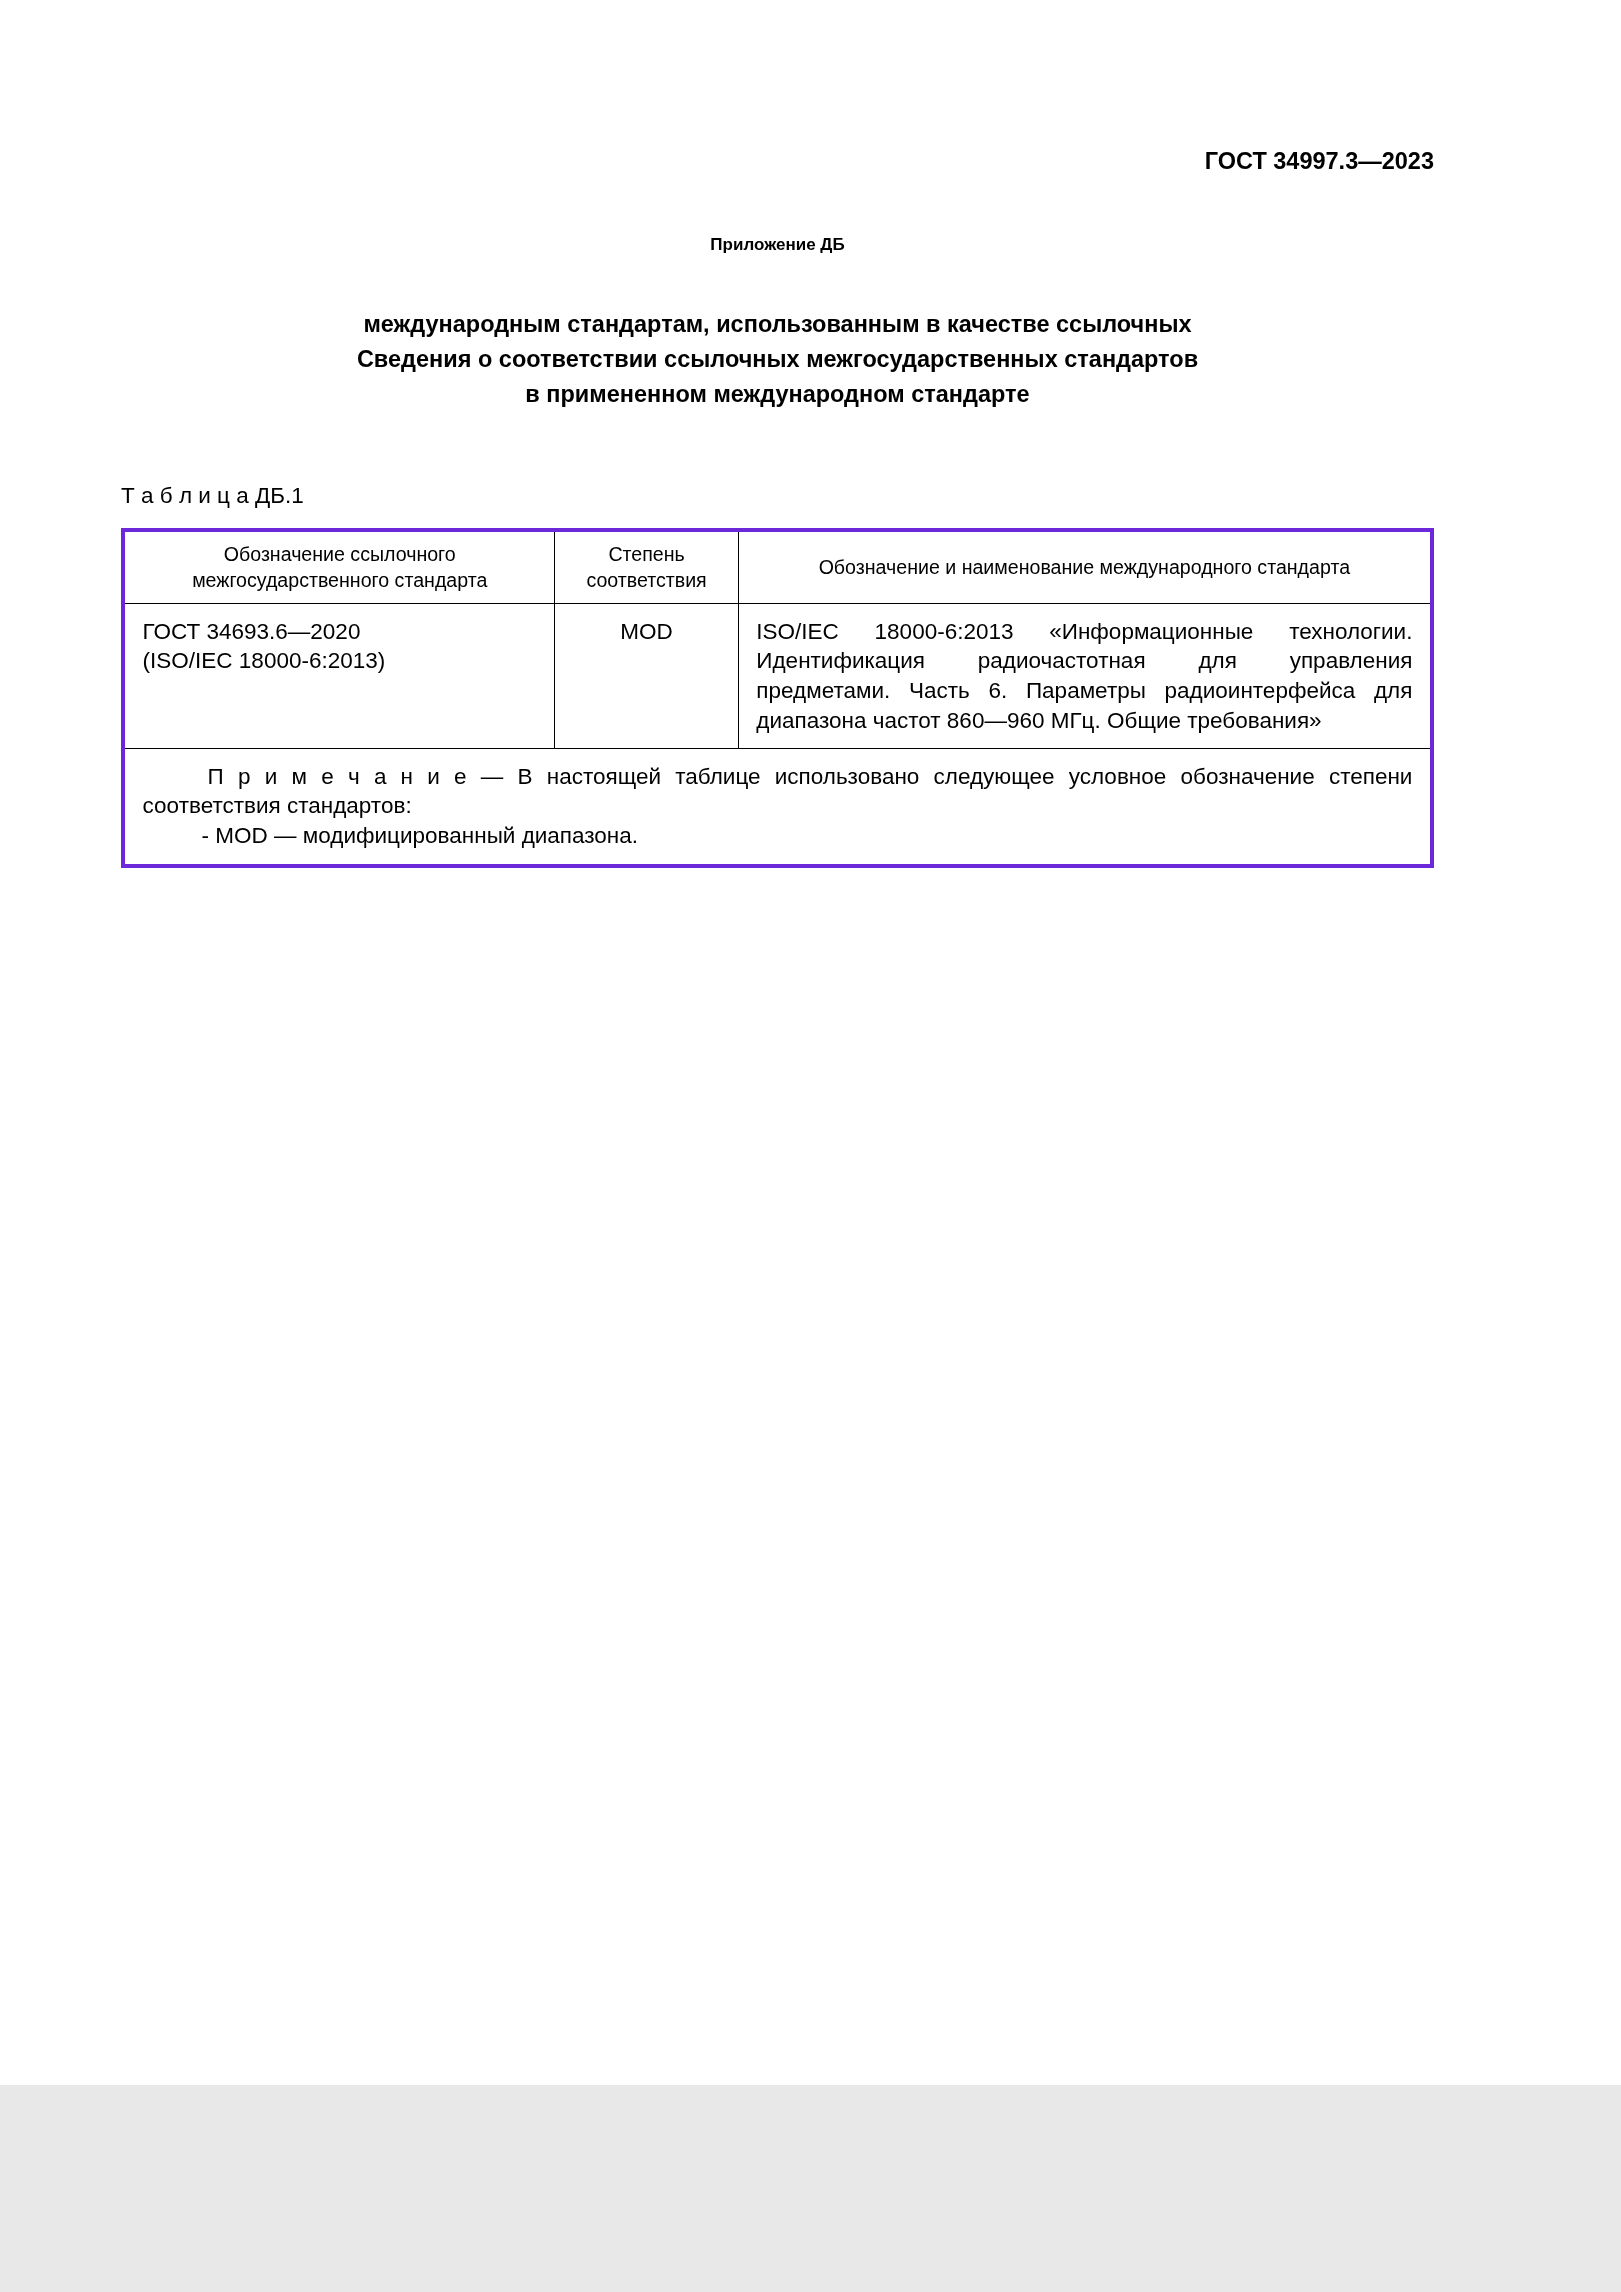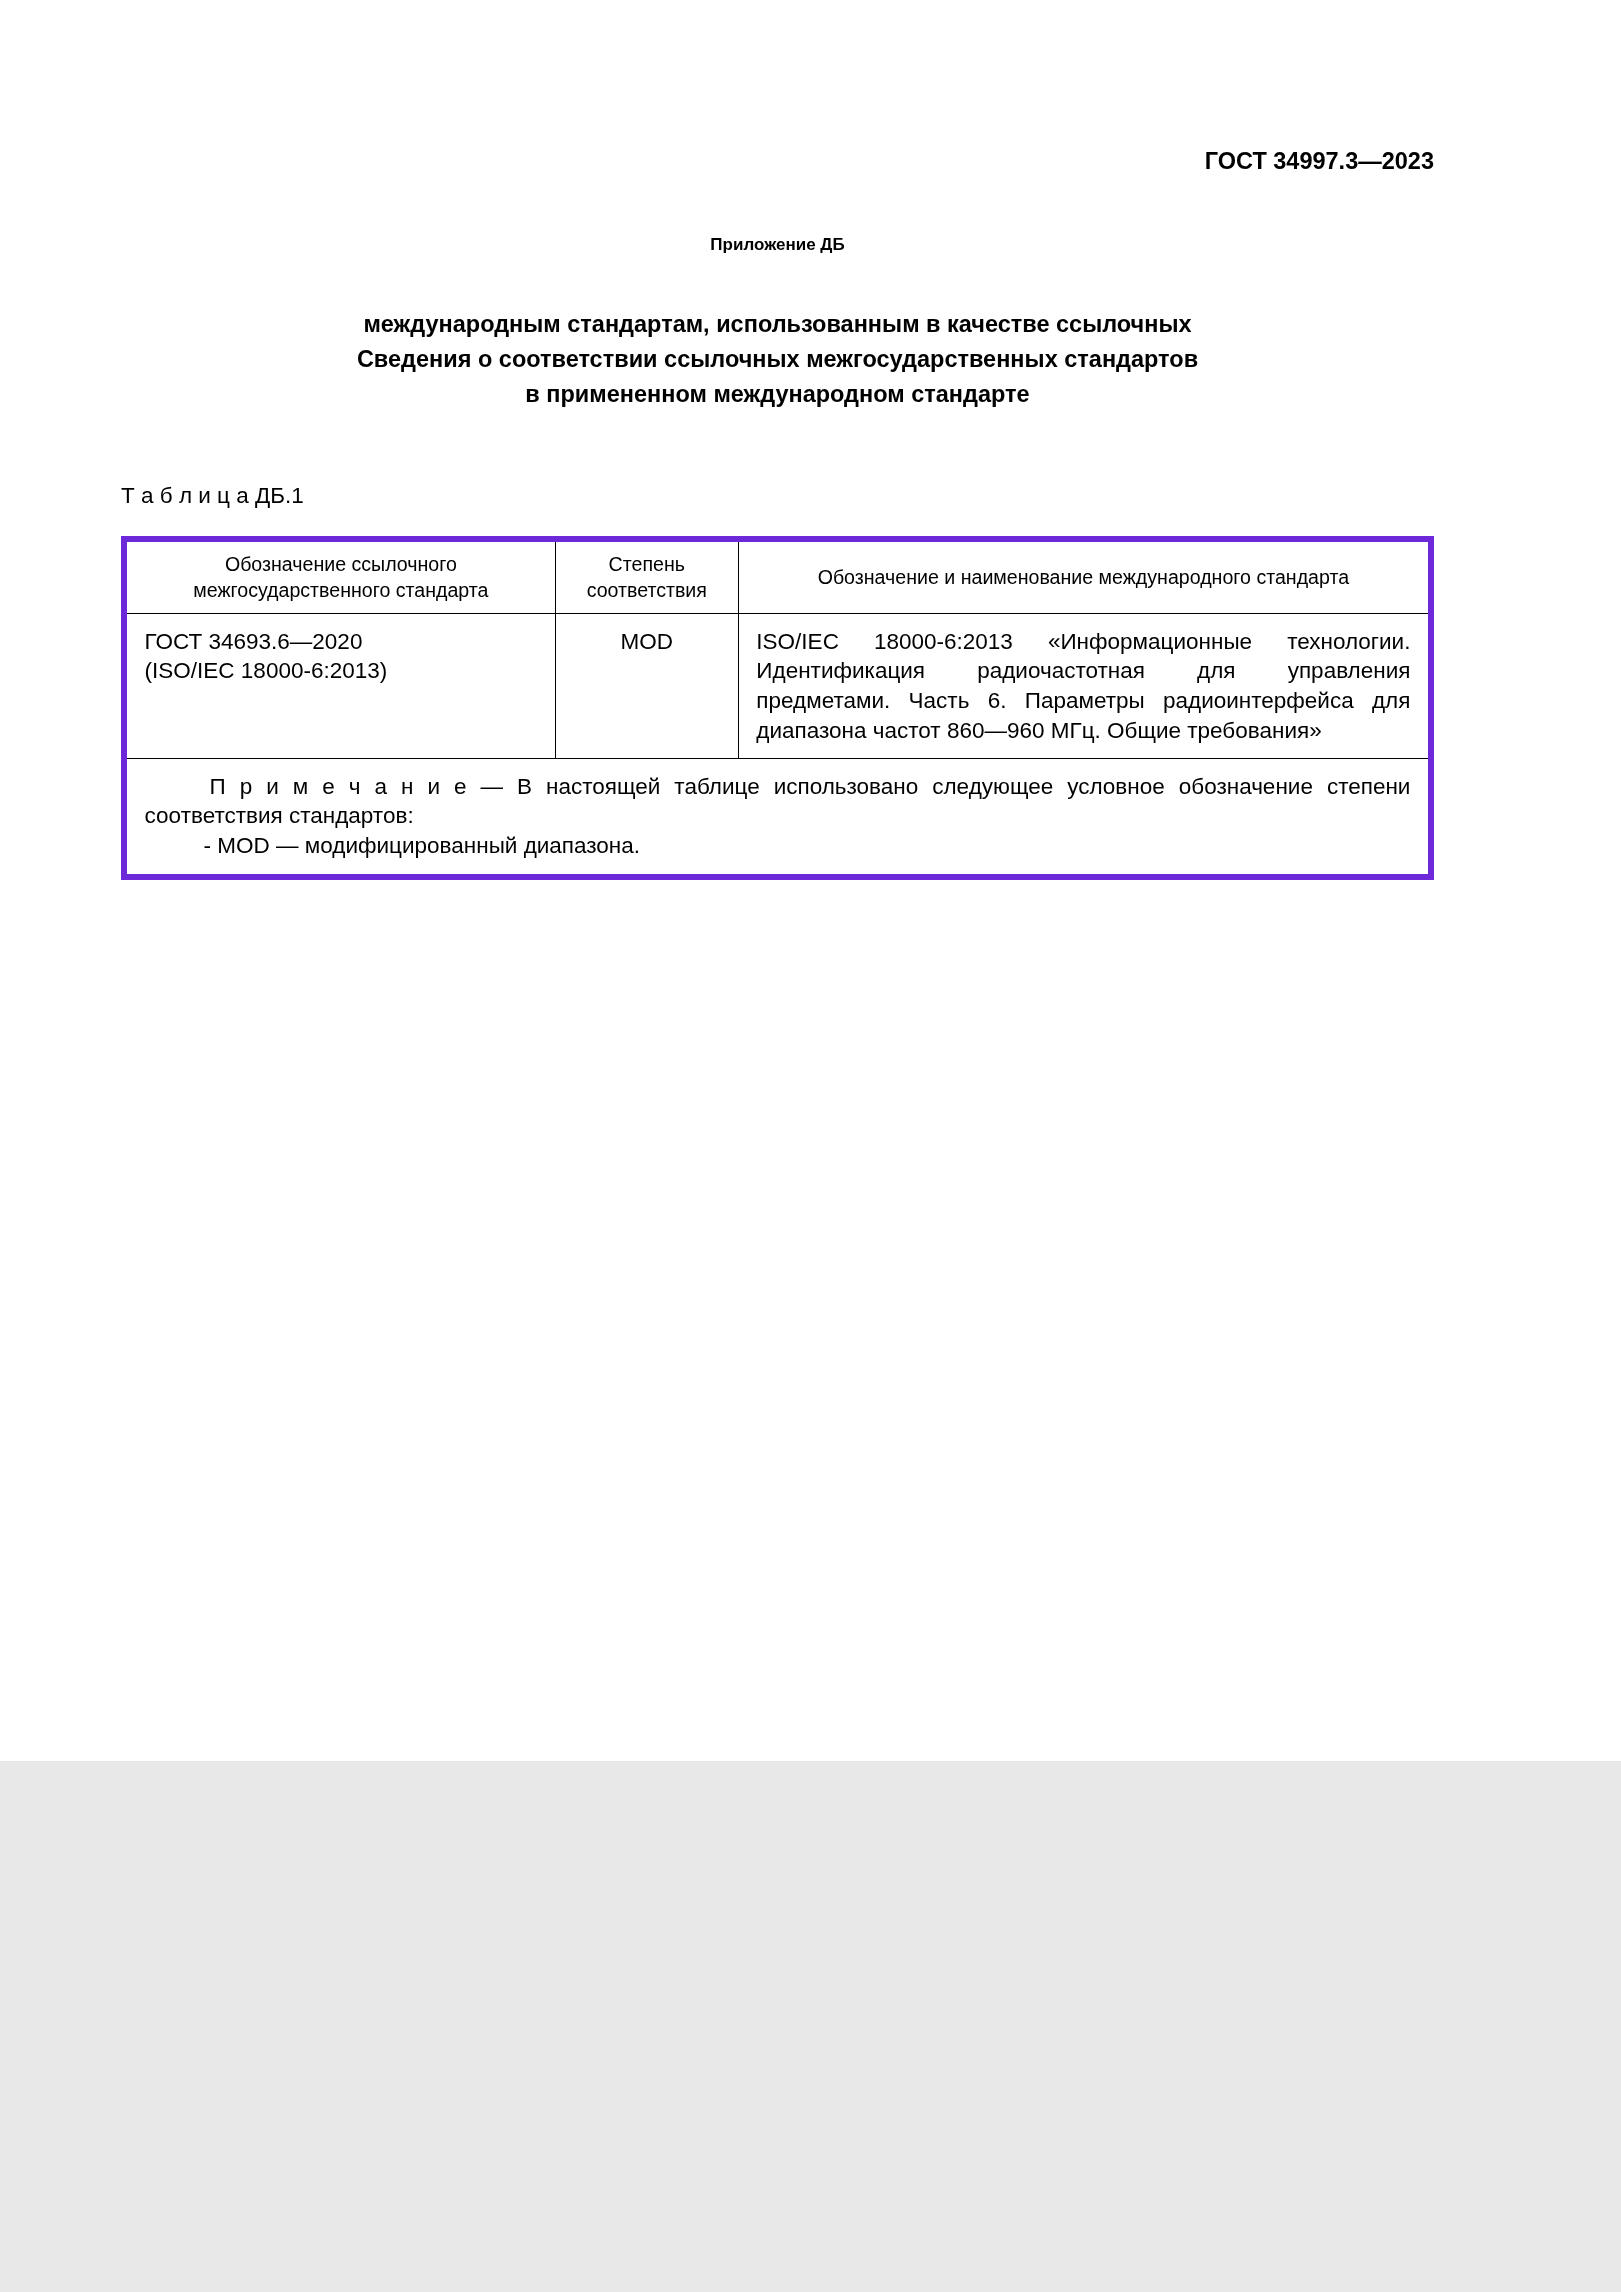--- a/index.html
+++ b/index.html
@@ -2,21 +2,21 @@
 <html><head>
 <meta charset="utf-8">
 <style>
   * { margin: 0; padding: 0; box-sizing: border-box; }
   html, body { background: #e8e8e8; }
   body { font-family: "Liberation Sans", sans-serif; color: #000; }
 
   .page {
     position: relative;
     width: 1621px;
-    height: 1761px;
+    height: 2085px;
     margin: 0 auto;
     background: #ffffff;
     overflow: hidden;
   }
 
   .content {
     position: absolute;
     left: 121px;
     top: 147px;
     width: 1313px;
@@ -44,24 +44,24 @@
     font-size: 23.5px;
     line-height: 1.5;
   }
 
   .table-label {
     margin-top: 71px;
     font-size: 22.5px;
   }
 
   table.std-table {
-    margin-top: 27px;
+    margin-top: 19px;
     width: 100%;
     border-collapse: collapse;
-    border: 6px solid #6d28d9;
+    border: 4px solid #6d28d9;
     font-size: 22.5px;
   }
 
   table.std-table th,
   table.std-table td {
     border: 1px solid #000;
   }
 
   table.std-table th {
     font-weight: normal;

